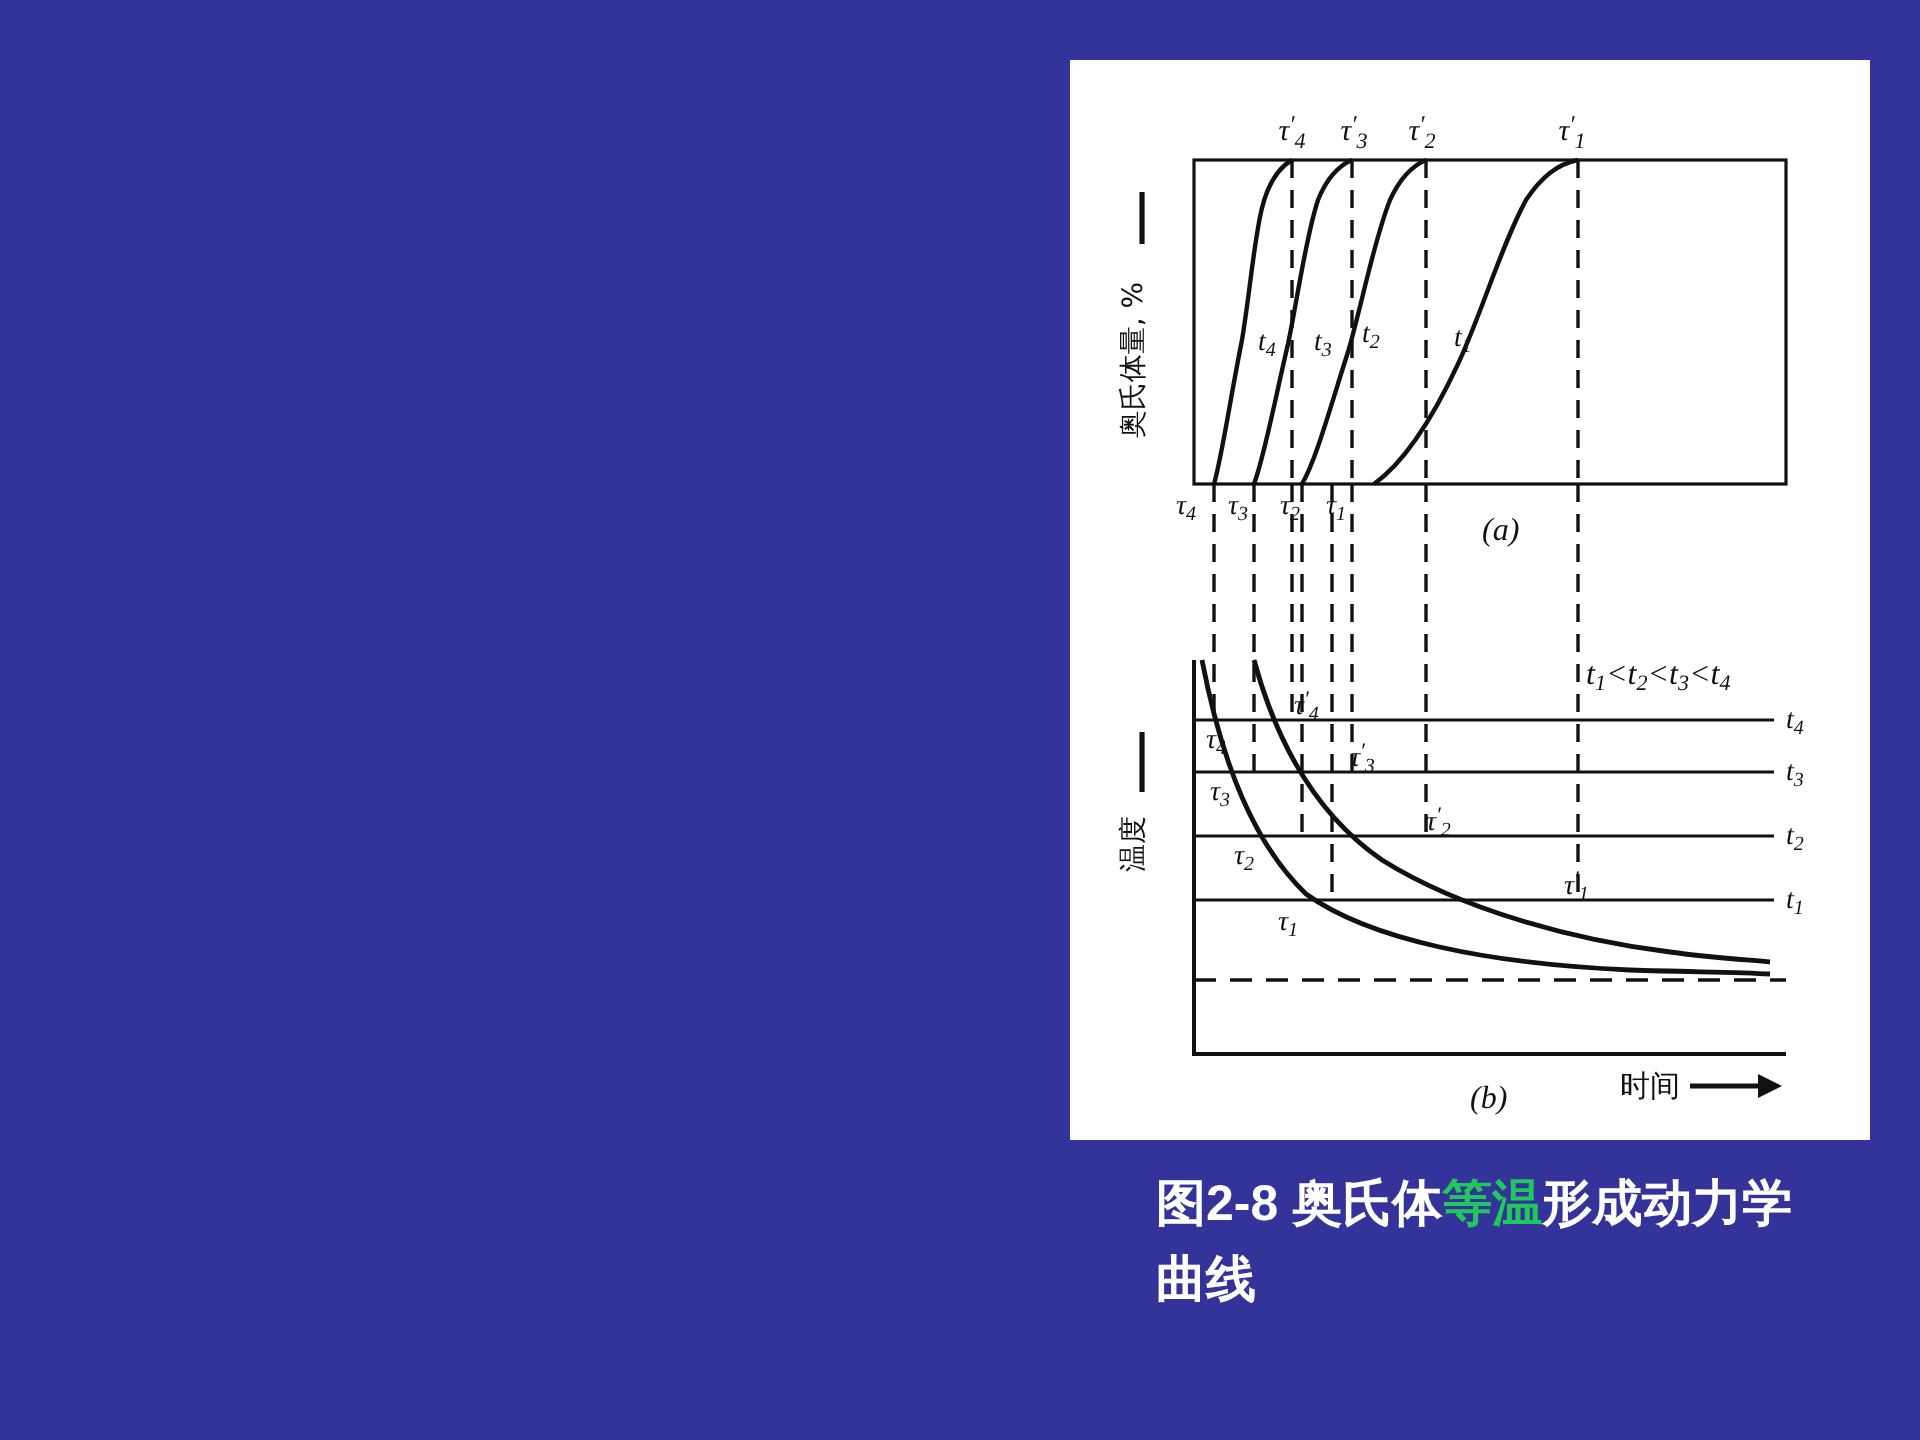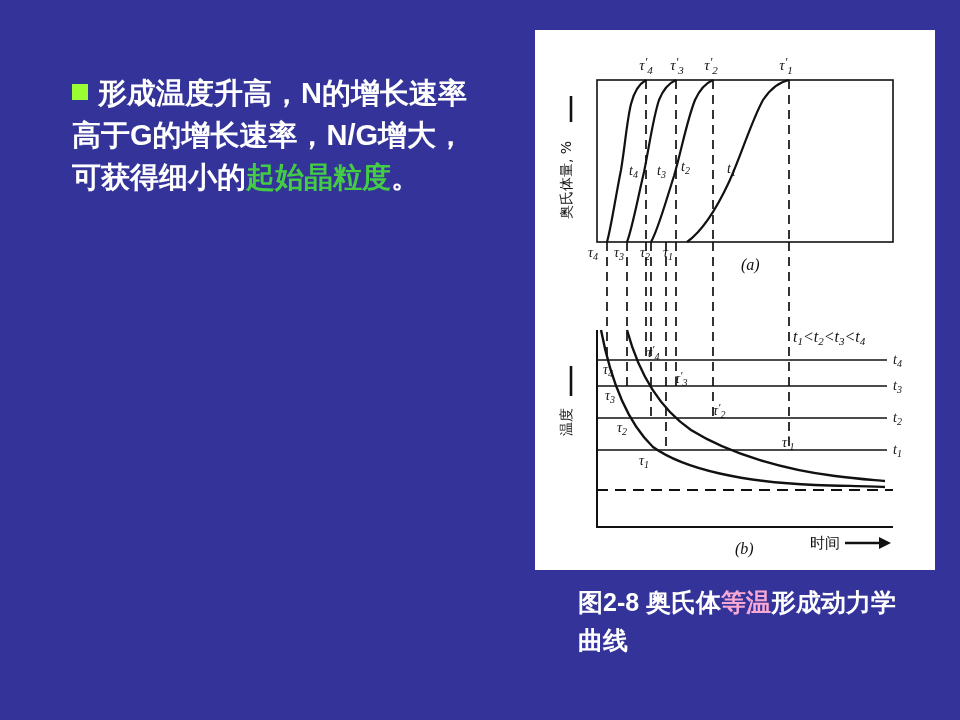--- a/index.html
+++ b/index.html
@@ -69,30 +69,27 @@
   #figure-caption {
     position: absolute;
     left: 578px;
     top: 583px;
     width: 340px;
     color: #ffffff;
     font-size: 25px;
     line-height: 38px;
     font-weight: 600;
   }
-  .yellow { color: #f9a8d4; }
+  .yellow { color: #22c55e; }
 </style>
 </head>
 <body>
 
 <div id="text-column">
 
-  <div class="bullet-block first">
-    <span class="bullet-marker"></span><span class="para-text">形成温度升高，N的增长速率高于G的增长速率，N/G增大，可获得细小的</span><span class="green">起始晶粒度</span><span class="para-text">。</span>
-  </div>
 
 
 </div>
 
 <div id="figure-panel">
   <svg id="figure-svg" width="400" height="540" viewBox="0 0 400 540">
     <rect x="0" y="0" width="400" height="540" fill="#ffffff"></rect>
 
     <g stroke="#111111" fill="none" stroke-width="1.6">
 

